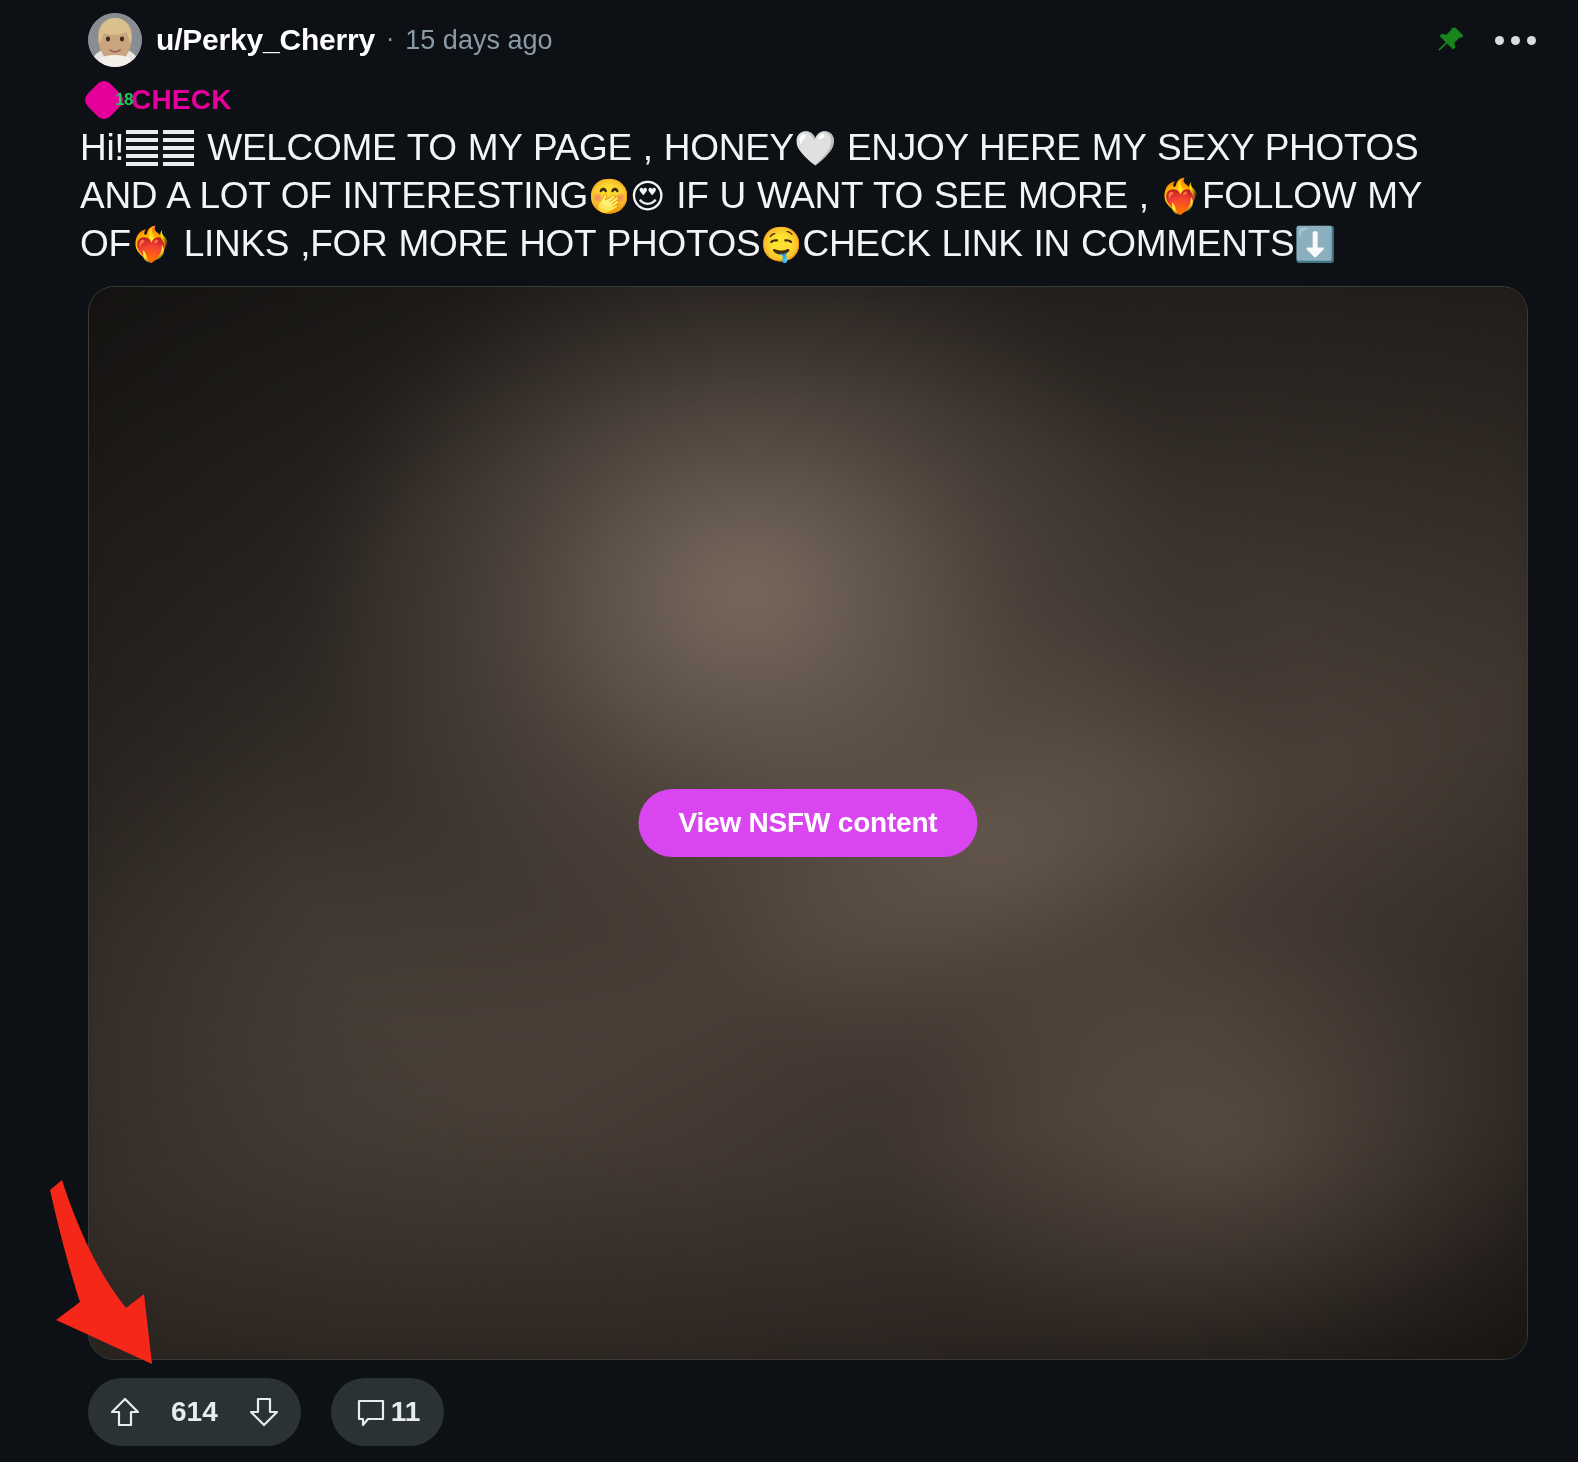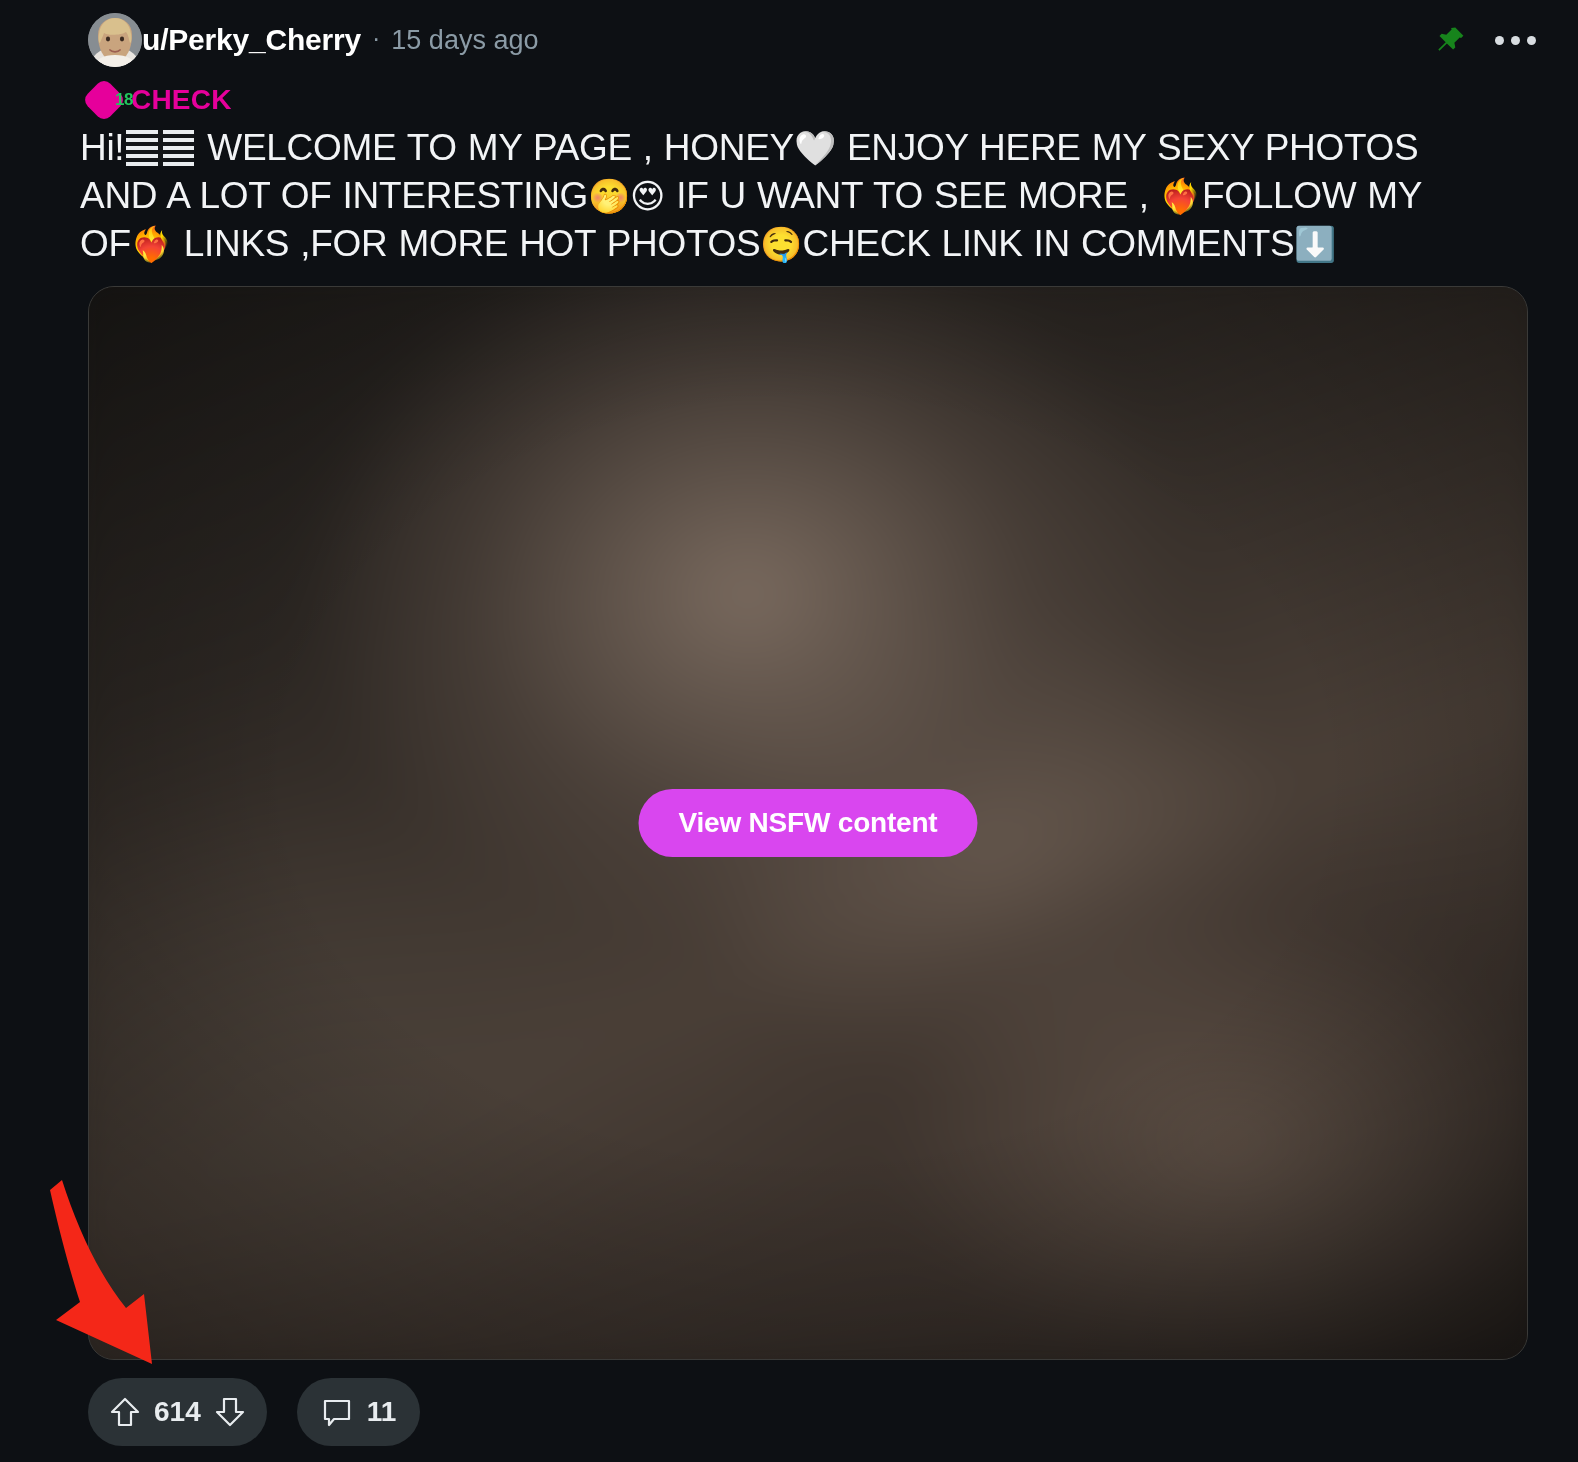--- a/index.html
+++ b/index.html
@@ -35,20 +35,21 @@
     height: 54px;
     border-radius: 50%;
     flex: 0 0 auto;
     overflow: hidden;
     background: #7b8086;
     position: relative;
   }
   .avatar svg { display: block; width: 100%; height: 100%; }
 
   .author {
+    margin-left: 14px;
     color: #ffffff;
     font-size: 30px;
     font-weight: 700;
     letter-spacing: -0.2px;
     white-space: nowrap;
   }
 
   .dot-sep {
     margin: 0 11px;
     color: #8a9aa5;
@@ -247,27 +248,27 @@
     background: #2b3236;
     border: none;
     border-radius: 34px;
     height: 68px;
     padding: 0 24px;
     color: #e8ecef;
     font-family: "Liberation Sans", sans-serif;
     font-size: 28px;
     font-weight: 700;
     cursor: pointer;
-    gap: 14px;
+    gap: 4px;
   }
   .pill svg { display: block; flex: 0 0 auto; }
   .pill .count { line-height: 1; }
   .pill .share-label { line-height: 1; }
 
-  .vote-pill { padding: 0 20px; gap: 12px; }
+  .vote-pill { padding: 0 20px; gap: 29px; }
   .vote-arrow { padding: 2px; display: flex; align-items: center; }
 </style>
 </head>
 <body>
 
 <div class="post">
 
   <div class="post-header">
 
     <div class="avatar">

